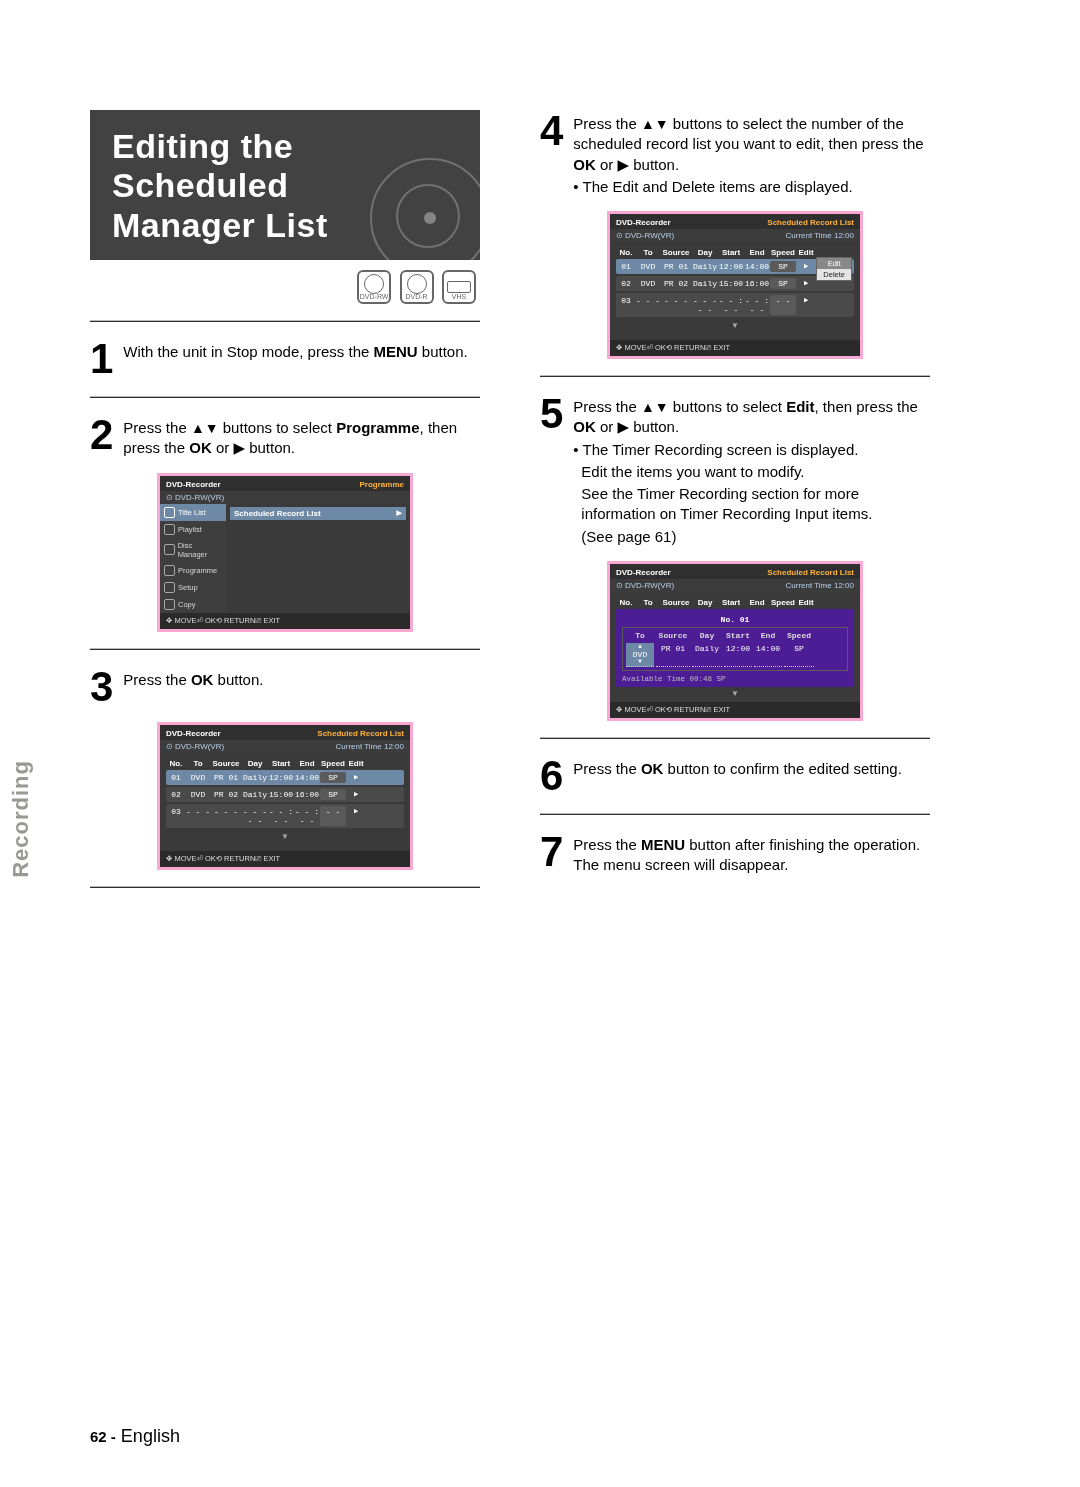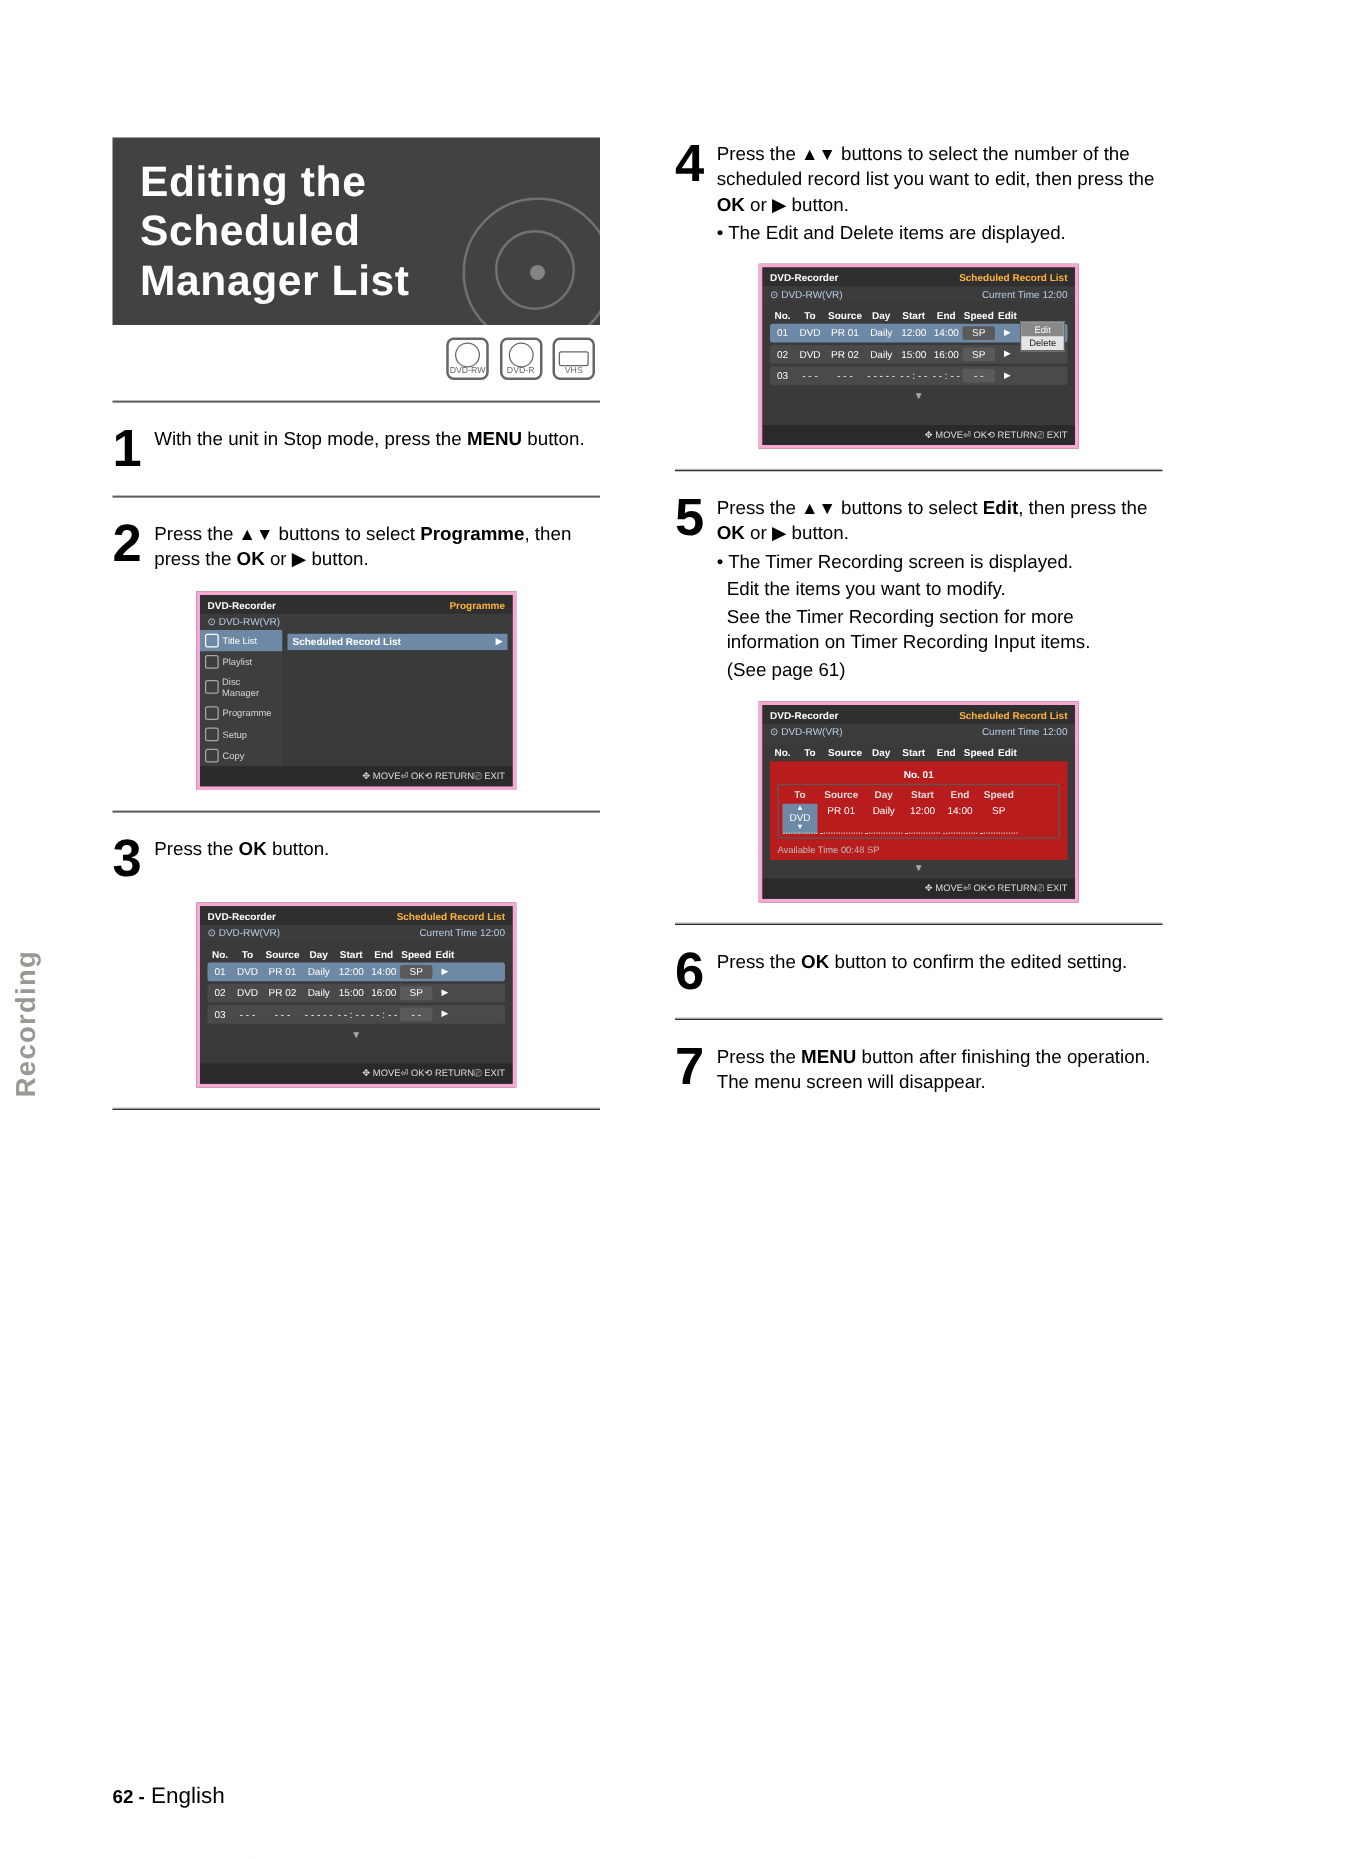--- a/index.html
+++ b/index.html
@@ -179,21 +179,21 @@
     background: #3c3c3c;
     color: #b9cfe8;
   }
   .osd .body {
     padding: 4px 6px;
     min-height: 90px;
     background: #3a3a3a;
   }
   .osd .footer {
     display: flex;
-    justify-content: flex-end;
+    justify-content: flex-start;
     padding: 3px 6px;
     background: #2a2a2a;
     color: #ddd;
     font-size: 7.5px;
   }
   .osd .footer span { white-space: nowrap; }
   
   .prog-body { display: flex; min-height: 100px; }
   .prog-side { width: 66px; background: #3e3e3e; }
   .prog-side .mitem {
@@ -227,21 +227,21 @@
   .t-head, .t-row {
     display: grid;
     grid-template-columns: 20px 24px 32px 26px 26px 26px 26px 20px;
     gap: 0;
     text-align: center;
     padding: 2px 0;
   }
   .t-head { color: #fff; font-weight: bold; }
   .t-row { background: #4a4a4a; border-radius: 2px; margin-bottom: 2px; position: relative; }
   .t-row.sel { background: #6e89a5; }
-  .t-row .cell { padding: 1px 0; }
+  .t-row .cell { padding: 1px 0; font-family: Liberation Mono, monospace; }
   .speed-chip { background: #5a5a5a; border-radius: 2px; padding: 0 1px; }
   .edit-chip { font-size: 7px;  }
   .popup-menu {
     position: absolute;
     right: 2px;
     top: -2px;
     background: #e4e4e4;
     color: #222;
     font-size: 7.5px;
     border: 1px solid #666;
@@ -249,21 +249,21 @@
   }
   .popup-menu div { padding: 1px 6px; }
   .popup-menu div.sel { background: #888; color: #fff; }
   .scroll-mark {
     text-align: center;
     color: #aaa;
     font-size: 8px;
     padding-top: 2px;
   }
   
-  .edit-body { padding: 4px 6px; background: #b91c1c; }
+  .edit-body { padding: 4px 6px; background: #4c1d95; font-family: Liberation Mono, monospace; }
   .nobar {
     text-align: center;
     color: #fff;
     font-weight: bold;
     padding: 2px 0 3px;
   }
   .eform {
     border: 1px solid #5a5a5a;
     padding: 3px;
   }

